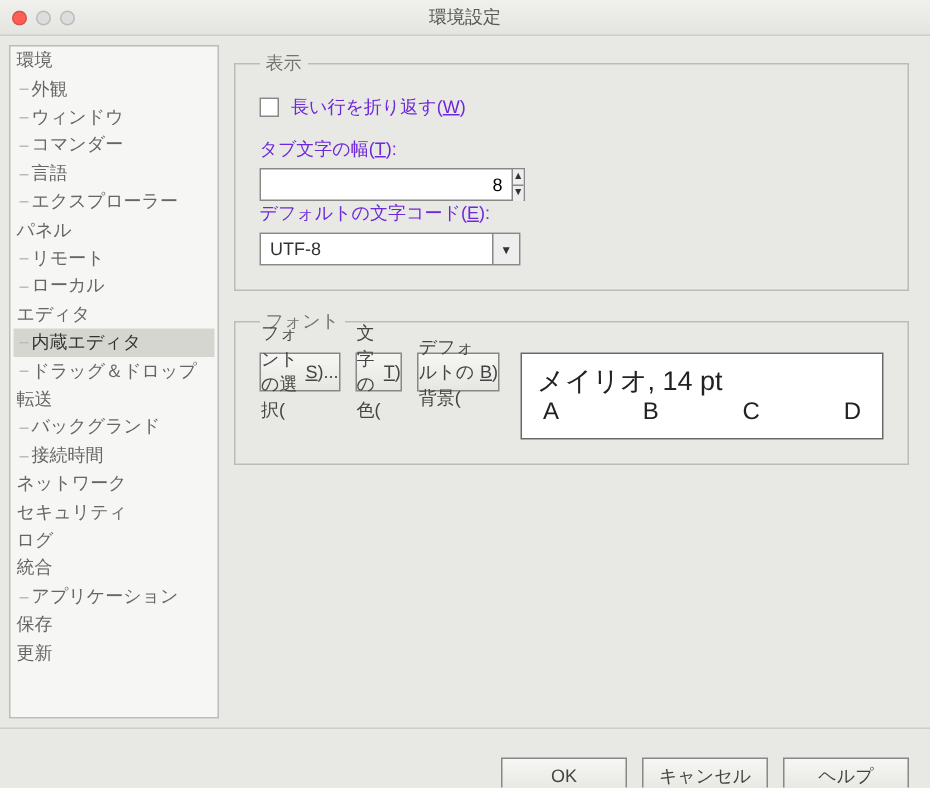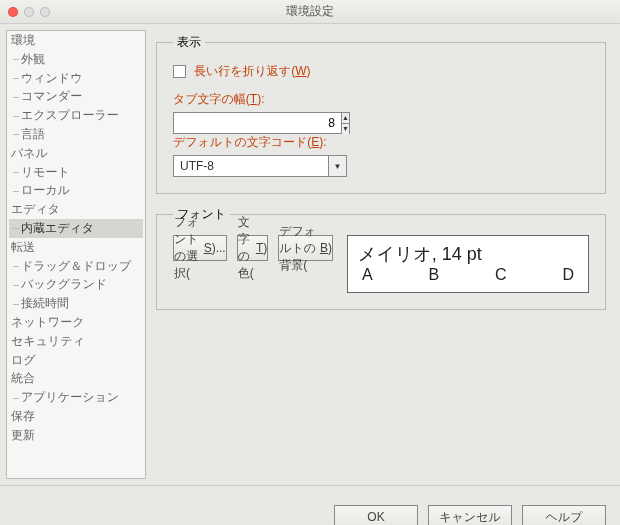--- a/index.html
+++ b/index.html
@@ -80,35 +80,35 @@
     flex-direction: column;
     gap: 12px;
     padding: 4px 8px 4px 4px;
   }
   fieldset {
     border: 1px solid #bbb;
     padding: 12px 16px 16px 16px;
     margin: 0;
   }
   legend {
-    color: #000000;
+    color: #737373;
     padding: 0 4px;
   }
   .row { margin-bottom: 10px; }
   .checkbox {
     display: inline-flex;
     align-items: center;
     gap: 8px;
   }
   .checkbox .box {
     width: 13px; height: 13px;
     background: #fff;
     border: 1px solid #888;
   }
-  .label-inline { color: #c2410c; }
+  .label-inline { color: #6d28d9; }
   .fieldrow {
     display: flex;
     flex-direction: column;
     gap: 4px;
     margin-top: 10px;
   }
   .numinput {
     display: flex;
     align-items: stretch;
     width: 168px;
@@ -221,29 +221,29 @@
   </div>
   <div class="title">環境設定</div>
 </div>
 
 <div class="content">
   <div class="sidebar" id="sidebar">
       <div class="tree-item">環境</div>
       <div class="tree-item tree-child">外観</div>
       <div class="tree-item tree-child">ウィンドウ</div>
       <div class="tree-item tree-child">コマンダー</div>
+      <div class="tree-item tree-child">言語</div>
       <div class="tree-item tree-child">エクスプローラー</div>
-      <div class="tree-item tree-child">言語</div>
       <div class="tree-item">パネル</div>
       <div class="tree-item tree-child">リモート</div>
       <div class="tree-item tree-child">ローカル</div>
       <div class="tree-item">エディタ</div>
       <div class="tree-item tree-child selected">内蔵エディタ</div>
+      <div class="tree-item tree-child">ドラッグ＆ドロップ</div>
       <div class="tree-item">転送</div>
-      <div class="tree-item tree-child">ドラッグ＆ドロップ</div>
       <div class="tree-item tree-child">バックグランド</div>
       <div class="tree-item tree-child">接続時間</div>
       <div class="tree-item">ネットワーク</div>
       <div class="tree-item">セキュリティ</div>
       <div class="tree-item">ログ</div>
       <div class="tree-item">統合</div>
       <div class="tree-item tree-child">アプリケーション</div>
       <div class="tree-item">保存</div>
       <div class="tree-item">更新</div>
     </div>

